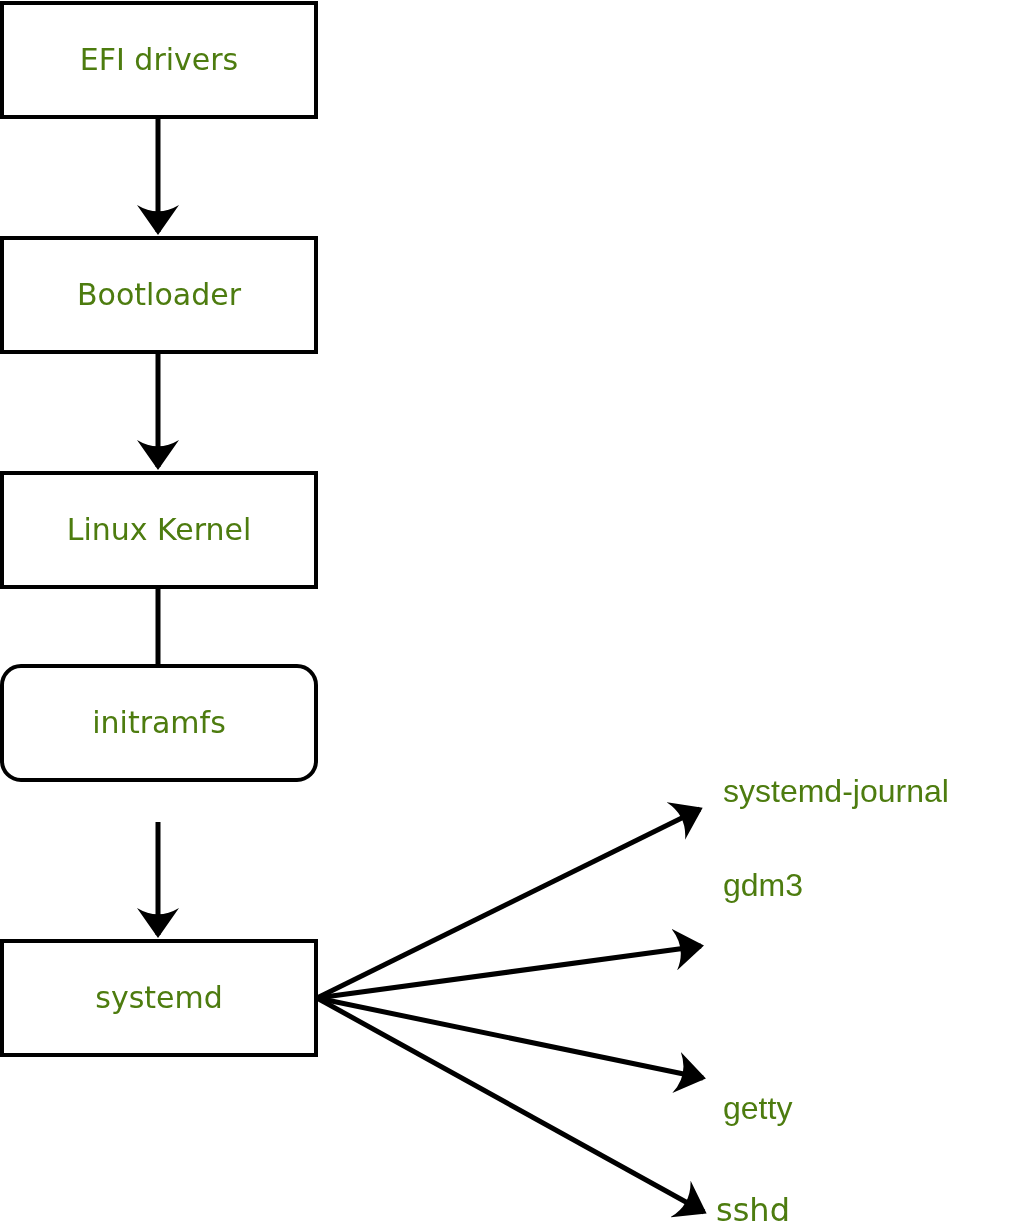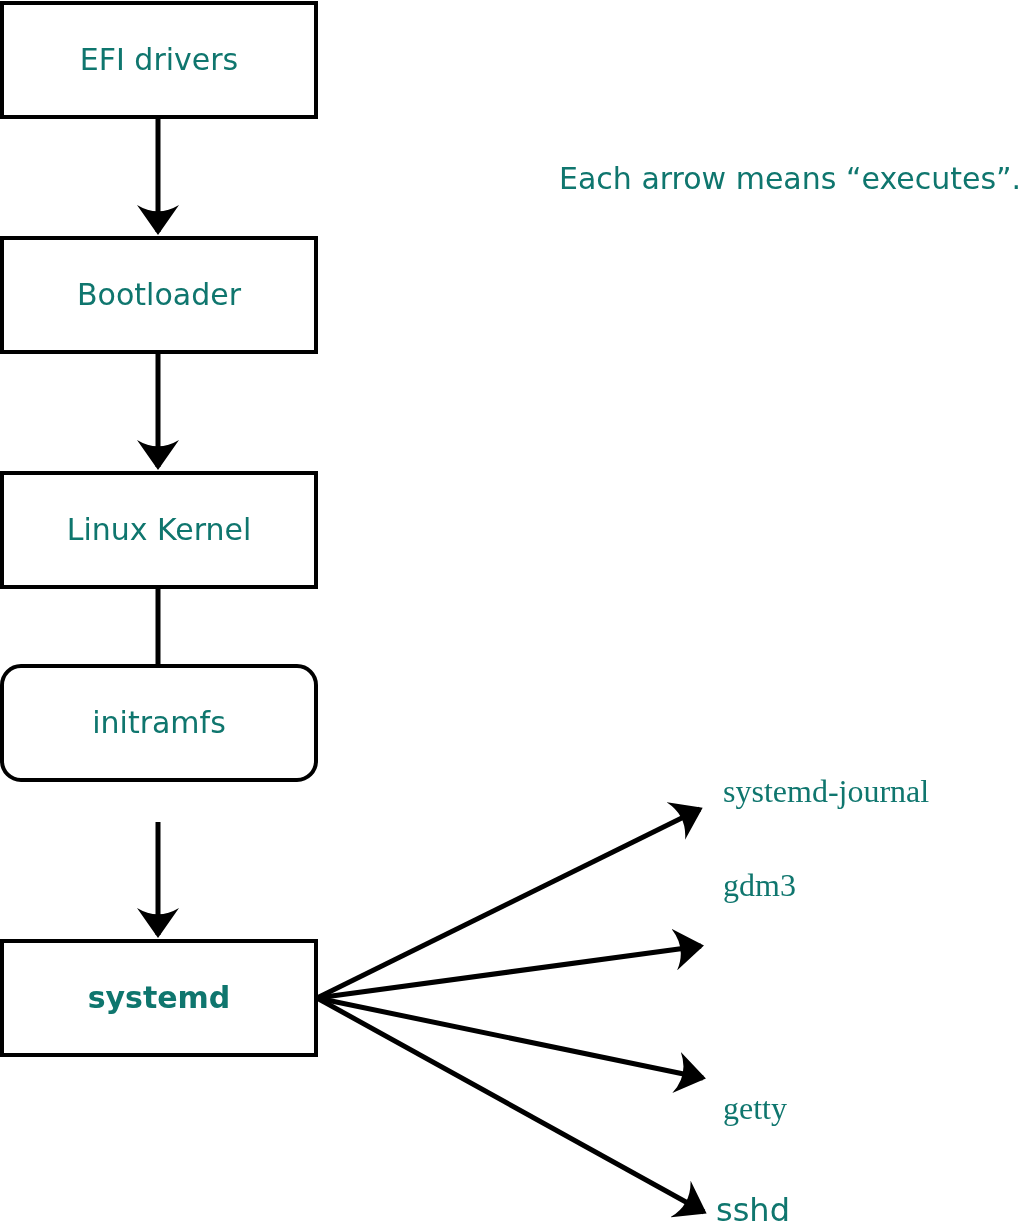--- a/index.html
+++ b/index.html
@@ -7,21 +7,21 @@
     padding: 0;
     background: #ffffff;
   }
   .canvas {
     position: relative;
     width: 1023px;
     height: 1230px;
     background: #ffffff;
     overflow: hidden;
     font-family: "DejaVu Sans", sans-serif;
-    color: #0f766e;
+    color: #4d7c0f;
   }
   .arrows {
     position: absolute;
     left: 0;
     top: 0;
   }
   .node {
     position: absolute;
     left: 0;
     width: 310px;
@@ -32,33 +32,33 @@
     align-items: center;
     justify-content: center;
     font-size: 30px;
     line-height: 1;
     white-space: nowrap;
   }
   .node-1 { top: 1px; }
   .node-2 { top: 236px; }
   .node-3 { top: 471px; }
   .node-4 { top: 664px; border-radius: 21px; }
-  .node-5 { top: 939px; font-weight: bold; }
+  .node-5 { top: 939px; }
   .caption {
     position: absolute;
     left: 559px;
     top: 178px;
     transform: translateY(-50%);
     font-size: 30px;
     white-space: nowrap;
   }
   .proc {
     position: absolute;
     transform: translateY(-50%);
-    font-family: Liberation Serif, serif;
+    font-family: Liberation Sans, sans-serif;
     font-size: 32px;
     line-height: 1;
     white-space: nowrap;
   }
   .proc-journal { left: 723px; top: 791px; }
   .proc-gdm3    { left: 723px; top: 885px; }
   .proc-getty   { left: 723px; top: 1076px; margin-top: 32px; }
   .proc-sshd    { left: 716px; top: 1210px; font-family: "DejaVu Sans", sans-serif; text-align: center; }
 </style>
 </head>
@@ -93,20 +93,19 @@
   <div class="node node-3">
     <span>Linux Kernel</span>
   </div>
   <div class="node node-4">
     <span>initramfs</span>
   </div>
   <div class="node node-5">
     <span>systemd</span>
   </div>
 
-  <div class="caption">Each arrow means “executes”.</div>
 
   <div class="proc proc-journal">systemd-journal</div>
   <div class="proc proc-gdm3">gdm3</div>
   <div class="proc proc-getty">getty</div>
   <div class="proc proc-sshd">sshd</div>
 
 </div>
 
 </body></html>

